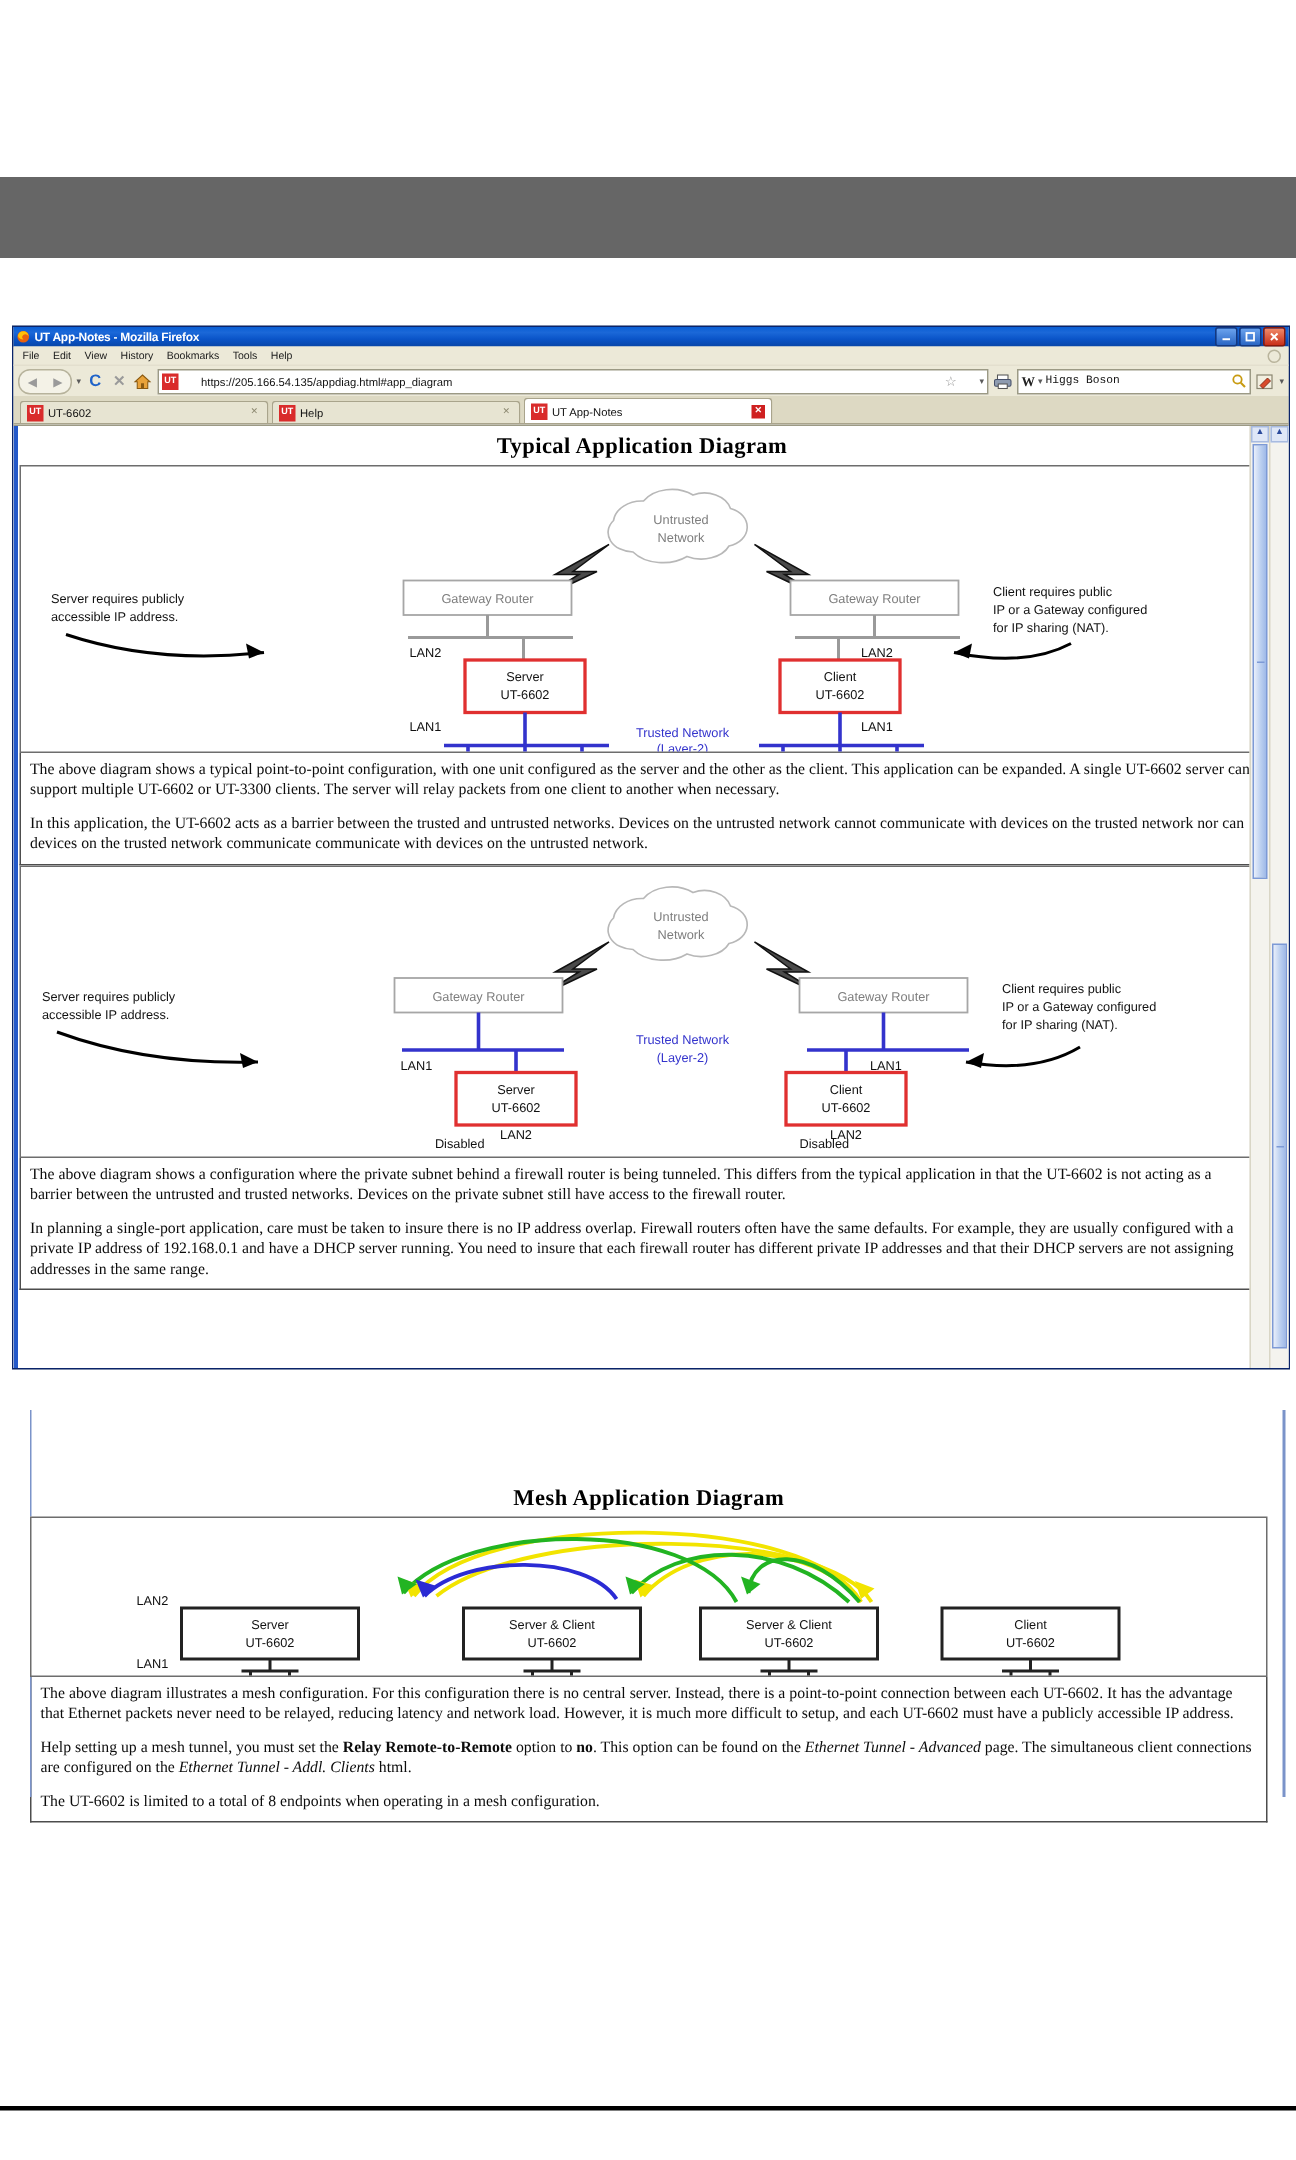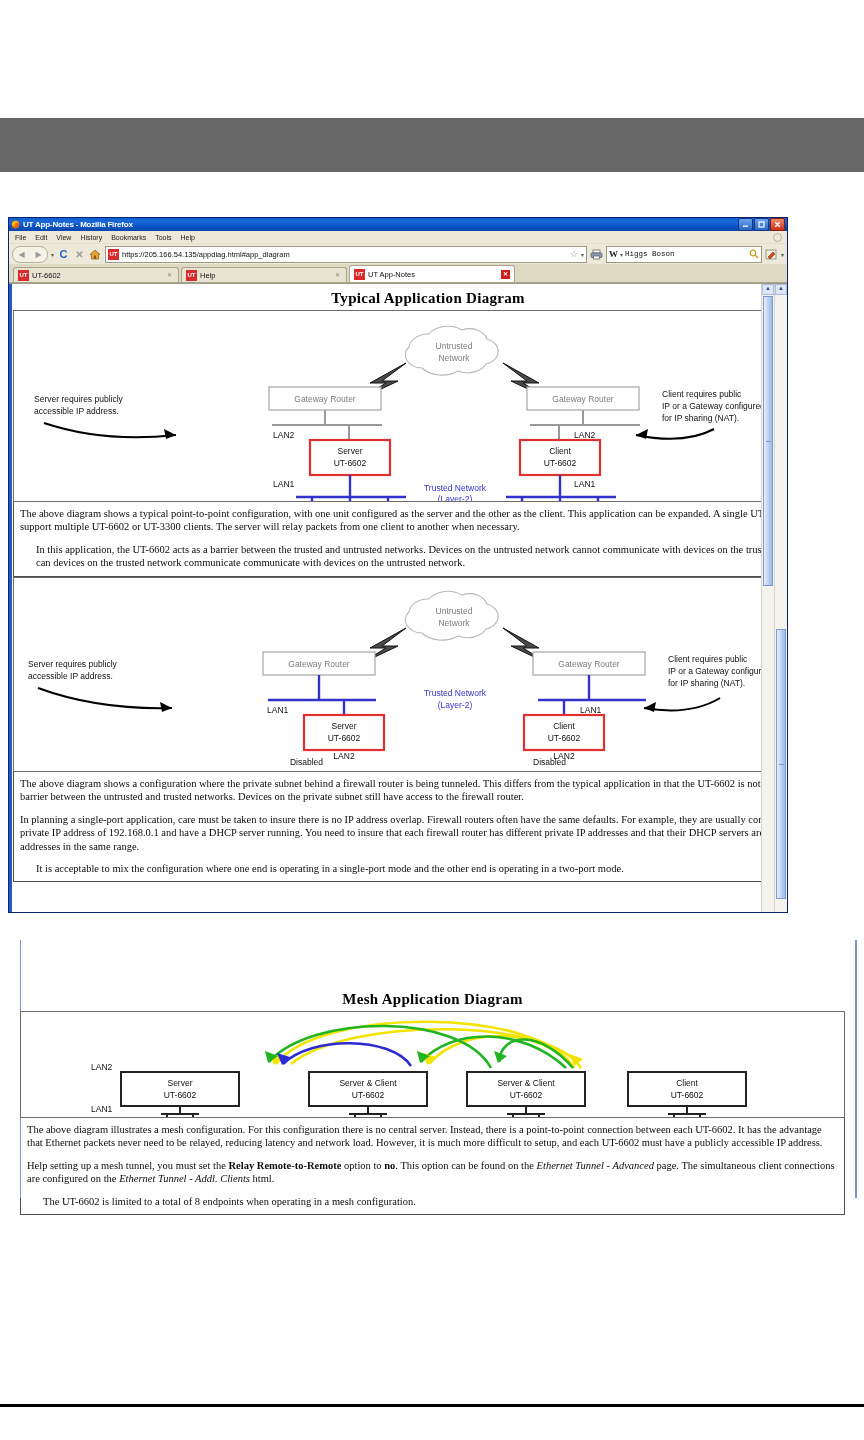--- a/index.html
+++ b/index.html
@@ -4,21 +4,21 @@
 <style>
   html,body{margin:0;padding:0;background:#ffffff;}
   body{width:864px;height:1440px;position:relative;overflow:hidden;
        font-family:"Liberation Serif",serif;}
 
   
   .gray-band{position:absolute;left:0;top:118px;width:864px;height:54px;background:#666666;}
   .bottom-rule{position:absolute;left:0;top:1404px;width:864px;height:3px;background:#000000;}
 
   
-  .browser{position:absolute;left:8px;top:217px;width:780px;height:696px;
+  .browser{position:absolute;left:8px;top:217px;width:852px;height:696px;
            border:1px solid #0a246a;background:#ece9d8;box-sizing:border-box;}
 
   
   .titlebar{height:13px;display:flex;align-items:center;
             background:linear-gradient(to bottom,#0a5fd4 0%,#1b68d8 28%,#0a54c8 62%,#0846a8 100%);
             padding:0 1px 0 2px;}
   .tb-icon{width:9px;height:9px;margin-right:3px;flex:0 0 auto;position:relative;}
   .tb-title{color:#ffffff;font-size:8px;font-weight:bold;white-space:nowrap;
             font-family:"Liberation Sans",sans-serif;letter-spacing:-.2px;}
   .tb-spacer{flex:1 1 auto;}
@@ -40,21 +40,21 @@
   
   .navbar{height:20px;background:#ece9d8;display:flex;align-items:center;
           padding:0 3px;gap:3px;}
   .navbtn{font-family:"Liberation Sans",sans-serif;font-size:9px;color:#555;
           width:13px;text-align:center;}
   .backfwd{display:flex;align-items:center;width:34px;height:15px;
            border:1px solid #b7b39c;border-radius:8px;background:#f4f2e7;
            justify-content:space-around;color:#9a9a9a;font-size:8px;}
   .caret{font-size:6px;color:#5a5a5a;}
   .urlbar{flex:1 1 auto;height:15px;background:#ffffff;border:1px solid #9c9a85;
-          display:flex;align-items:center;padding:0 2px;gap:3px;min-width:0;}
+          display:flex;align-items:center;padding:0 2px;gap:15px;min-width:0;}
   .favicon{width:11px;height:11px;background:#d92b2b;color:#fff;font-size:6px;
            font-weight:bold;display:flex;align-items:center;justify-content:center;
            font-family:"Liberation Sans",sans-serif;flex:0 0 auto;}
   .urltext{font-family:"Liberation Sans",sans-serif;font-size:7.5px;color:#111;
            white-space:nowrap;overflow:hidden;}
   .star{margin-left:auto;color:#9a9a9a;font-size:9px;flex:0 0 auto;}
   .printer{width:13px;height:11px;flex:0 0 auto;}
   .searchbar{width:150px;height:15px;background:#ffffff;border:1px solid #9c9a85;
              display:flex;align-items:center;padding:0 2px;gap:2px;}
   .seng{font-family:"Liberation Serif",serif;font-size:9px;color:#222;font-weight:bold;}
@@ -92,21 +92,21 @@
 
   
   .doc{position:absolute;left:4px;top:0;width:830px;}
   .sec-title{text-align:center;font-family:"Liberation Serif",serif;
              font-weight:bold;font-size:15px;color:#000;letter-spacing:.3px;margin:6px 0 3px;}
   .diagram-box{border:1px solid #6d6d6d;background:#ffffff;position:relative;}
   .text-box{border:1px solid #4d4d4d;border-top:none;background:#fff;
             padding:5px 6px 6px;}
   .text-box p{margin:0 0 9px;font-family:"Liberation Serif",serif;
               font-size:10.5px;line-height:1.28;color:#0c0c0c;text-align:left;}
-  .text-box p:last-child{margin-bottom:0;margin-left:16px;}
+  .text-box p:last-child{margin-bottom:0;}
   .text-box b{font-weight:bold;}
   .text-box i{font-style:italic;}
 
   
   svg{display:block;}
 
   
   .mesh-block{position:absolute;left:20px;top:985px;width:825px;}
   .mesh-leftbar{position:absolute;left:0;top:-45px;width:1px;height:258px;background:#7b93c9;}
   .mesh-rightbar{position:absolute;right:-12px;top:-45px;width:2px;height:258px;background:#7b93c9;}
@@ -359,21 +359,20 @@
         </svg>
         <div style="display:flex;justify-content:center;gap:210px;margin:-3px 0 4px;
                     font-family:'Liberation Sans',sans-serif;font-size:8.5px;color:#111;">
           <span>Disabled</span>
           <span>Disabled</span>
         </div>
       </div>
       <div class="text-box">
         <p>The above diagram shows a configuration where the private subnet behind a firewall router is being tunneled. This differs from the typical application in that the UT-6602 is not acting as a barrier between the untrusted and trusted networks. Devices on the private subnet still have access to the firewall router.</p>
         <p>In planning a single-port application, care must be taken to insure there is no IP address overlap. Firewall routers often have the same defaults. For example, they are usually configured with a private IP address of 192.168.0.1 and have a DHCP server running. You need to insure that each firewall router has different private IP addresses and that their DHCP servers are not assigning addresses in the same range.</p>
-        <p>It is acceptable to mix the configuration where one end is operating in a single-port mode and the other end is operating in a two-port mode.</p>
       </div>
     </div>
 
     <div class="vscroll" style="right:13px;">
       <div class="arrow">▲</div>
       <div class="vthumb" style="top:12px;height:290px;">
         <span class="grip"></span>
       </div>
     </div>
 

